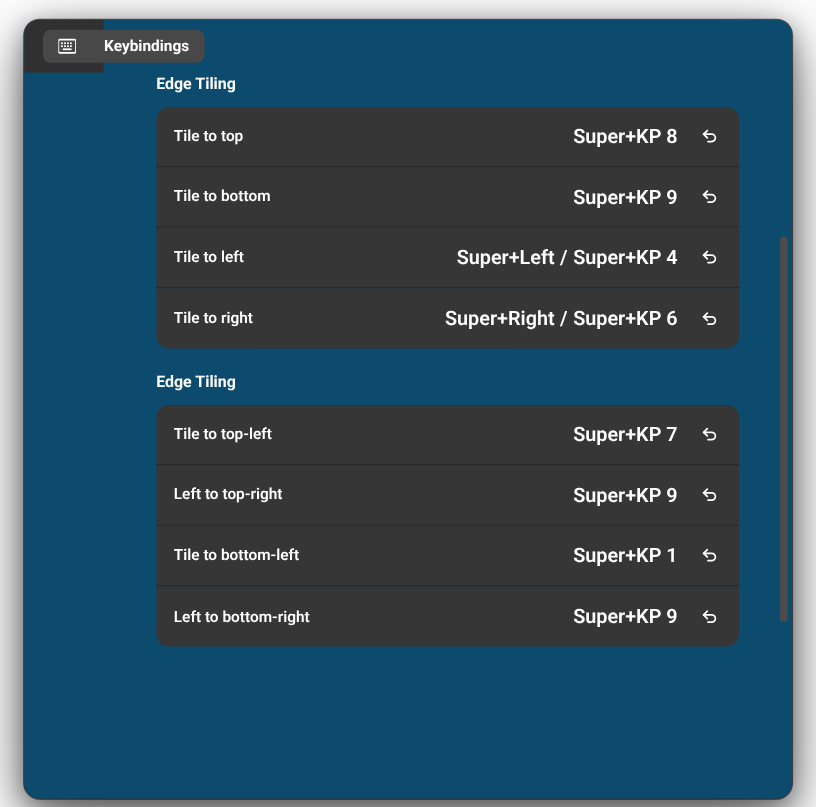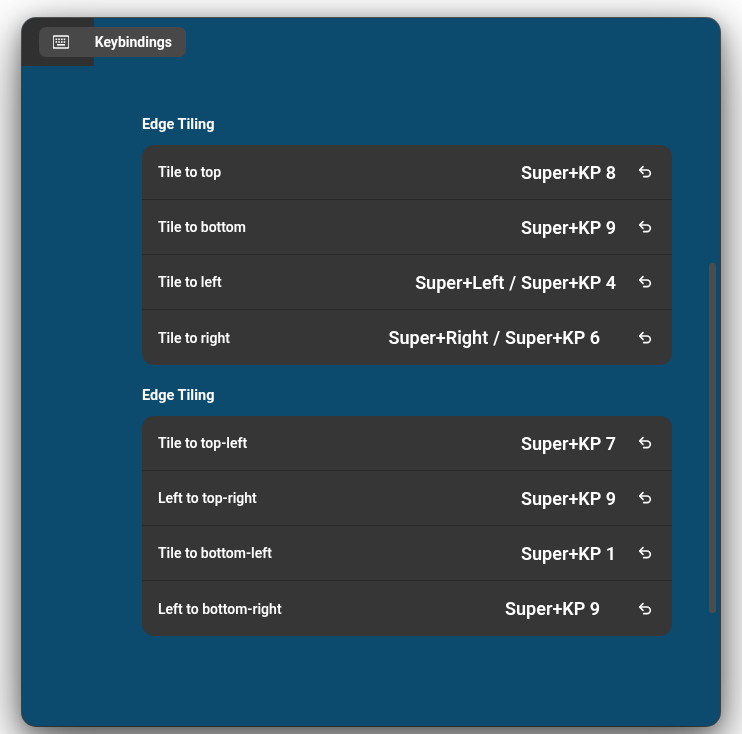--- a/index.html
+++ b/index.html
@@ -71,21 +71,20 @@
     display: flex; align-items: center; justify-content: center;
     color: #eee;
     cursor: pointer;
   }
   
   .content {
     flex: 1;
     overflow-y: auto;
     padding: 28px 48px 20px 48px;
     position: relative;
-    margin-top: 48px;
   }
   .scroll-indicator {
     position: absolute;
     right: 4px;
     top: 197px;
     width: 7px;
     height: 350px;
     background: #4c4c4c;
     border-radius: 4px;
   }
@@ -103,21 +102,21 @@
     background: #363636;
     height: 55px;
     display: flex;
     align-items: center;
     padding: 0 16px;
     border-bottom: 1px solid #292929;
     color: #fff;
     font-size: 14px;
     font-weight: 600;
   }
-  .row:last-child { border-bottom: none; gap: 16px; }
+  .row:last-child { border-bottom: none; }
   .row-label { flex: 1; }
   .row-shortcut {
     color: #fff;
     font-size: 18px;
     font-weight: 600;
     margin-right: 18px;
     white-space: nowrap;
   }
   .row-shortcut .sep { margin: 0 5px; }
   .reset-btn {

